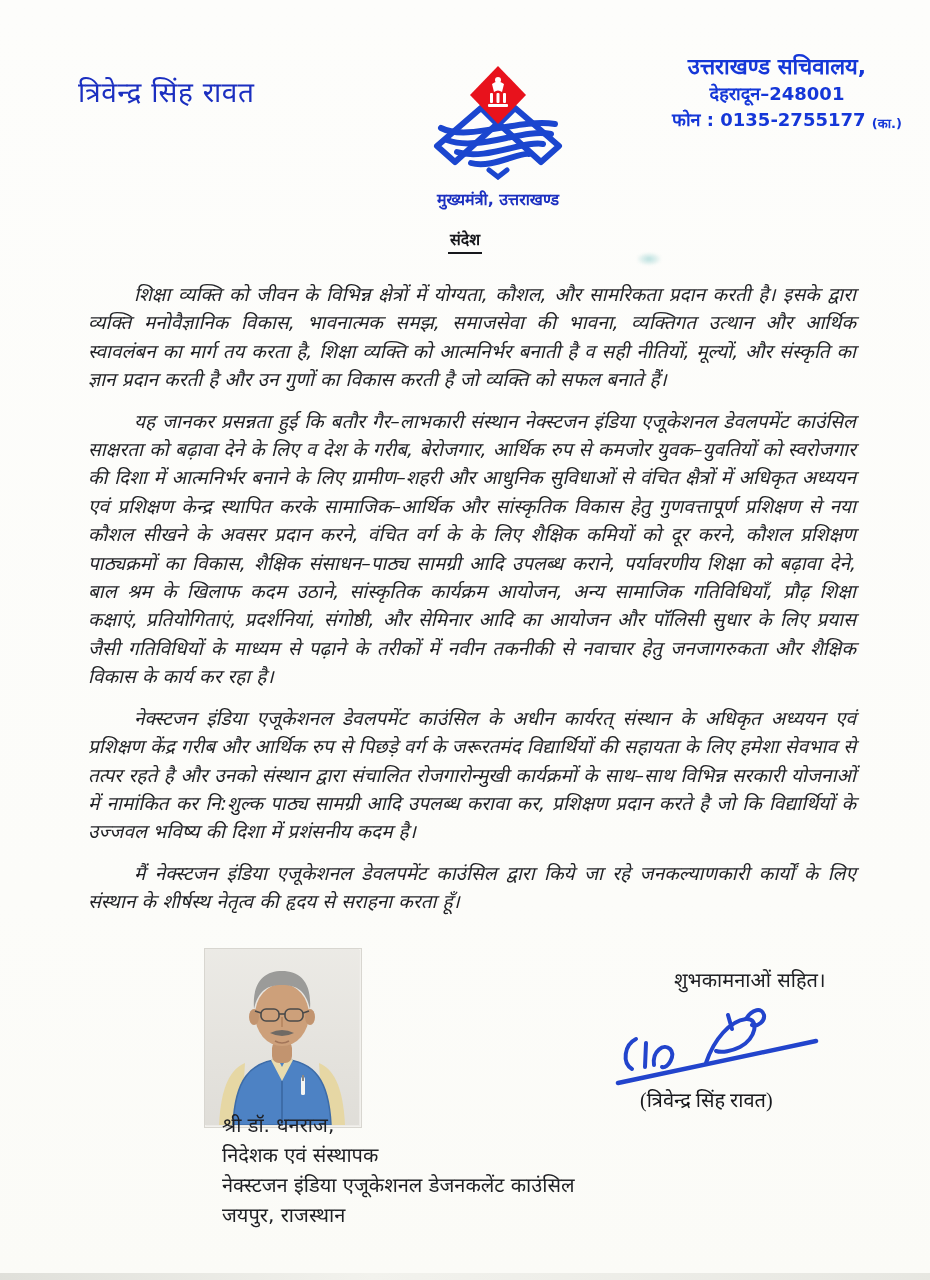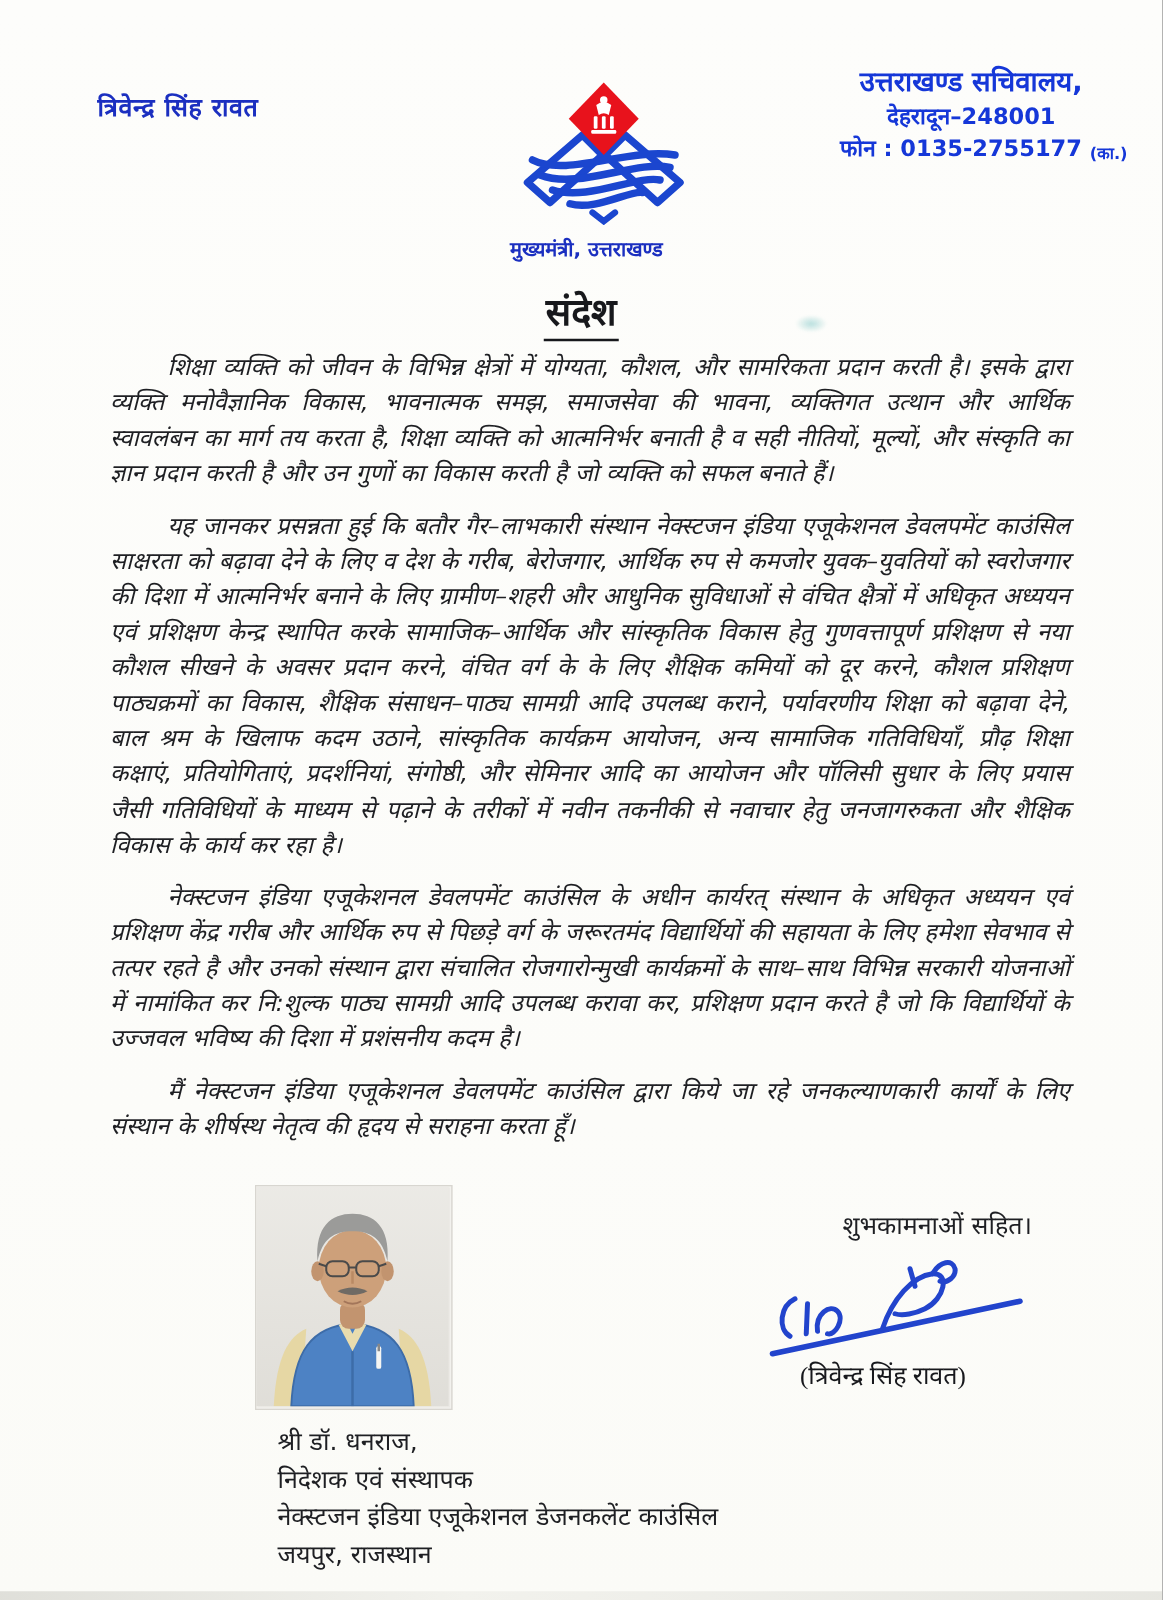--- a/index.html
+++ b/index.html
@@ -11,26 +11,27 @@
     position:relative;
     width:930px;height:1280px;
     margin:0 auto;
     background:linear-gradient(180deg,#fdfdfb 0%,#fcfcf9 70%,#fbfbf7 100%);
     overflow:hidden;
     box-sizing:border-box;
   }
   
   .sender-name{
     position:absolute;left:78px;top:72px;
-    font-size:20px;font-weight:bold;color:#1b2fc0;
+    font-size:28px;font-weight:normal;color:#1b2fc0;
     letter-spacing:0.5px;
     text-align:right;
   }
   .emblem-wrap{
     position:absolute;left:408px;top:62px;width:180px;
+    text-align:center;
   }
   .emblem-caption{
     margin-top:4px;
     font-size:16px;font-weight:bold;color:#1b2fc0;
   }
   .office-block{
     position:absolute;right:28px;top:52px;width:250px;
     color:#1537d8;font-weight:bold;text-align:center;
     line-height:1.35;
   }
@@ -39,21 +40,21 @@
   .office-contacts{margin-top:2px;font-size:18px;text-align:right;padding-left:10px;}
   .office-contacts .row{white-space:nowrap;}
   .phone-suffix{font-size:13px;vertical-align:-2px;}
   .phone2{padding-left:58px;}
   
   .letter-title{
     position:absolute;left:0;top:228px;width:100%;
     text-align:center;
   }
   .letter-title span{
-    font-size:30px;font-weight:bold;color:#17181c;
+    font-size:16px;font-weight:bold;color:#17181c;
     border-bottom:2px solid #17181c;padding:0 2px 3px;
   }
   .scan-smudge{
     position:absolute;left:636px;top:252px;width:26px;height:14px;
     background:radial-gradient(ellipse at center,rgba(60,170,170,0.35),rgba(60,170,170,0) 70%);
     filter:blur(1px);
   }
   
   .letter-body{
     position:absolute;left:88px;top:280px;width:768px;
@@ -77,21 +78,21 @@
   }
   
   .portrait{
     position:absolute;left:204px;top:948px;width:156px;height:178px;
     background:#eceae6;
     border:1px solid #d8d6d0;
     box-shadow:0 0 0 1px #f2f1ed inset;
   }
   
   .recipient-block{
-    position:absolute;left:222px;top:1138px;
+    position:absolute;left:222px;top:1110px;
     font-size:20px;color:#1e1f23;line-height:30px;font-weight:500;
   }
   
   .bottom-strip{
     position:absolute;left:0;bottom:0;width:100%;height:7px;
     background:linear-gradient(90deg,rgba(190,190,182,0.45),rgba(215,215,207,0.25) 40%,rgba(200,200,192,0.4));
   }
 </style>
 </head>
 <body>

